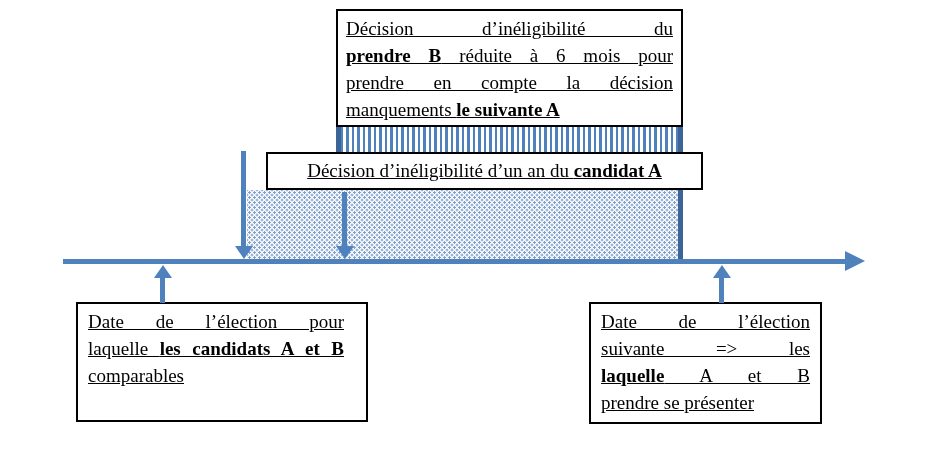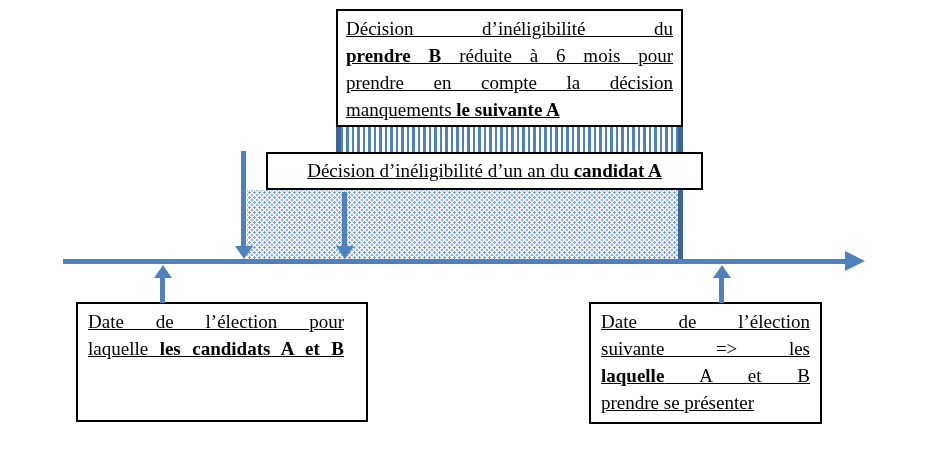--- a/index.html
+++ b/index.html
@@ -99,20 +99,21 @@
     <div class="shaft"></div>
   </div>
   <div class="arrow ua2">
     <div class="head-up"></div>
     <div class="shaft"></div>
   </div>
 
   <div class="box left-box">
     <div class="tline j"><span>Date de l’élection pour</span></div>
     <div class="tline j"><span>laquelle </span><b>les candidats A et B</b></div>
+    <div class="tline"><span>comparables</span></div>
   </div>
 
   <div class="box right-box">
     <div class="tline j"><span>Date de l’élection</span></div>
     <div class="tline j"><span>suivante =&gt; les</span></div>
     <div class="tline j"><b>laquelle</b><span> A et B</span></div>
     <div class="tline"><span>prendre se présenter</span></div>
   </div>
 
 </div>

